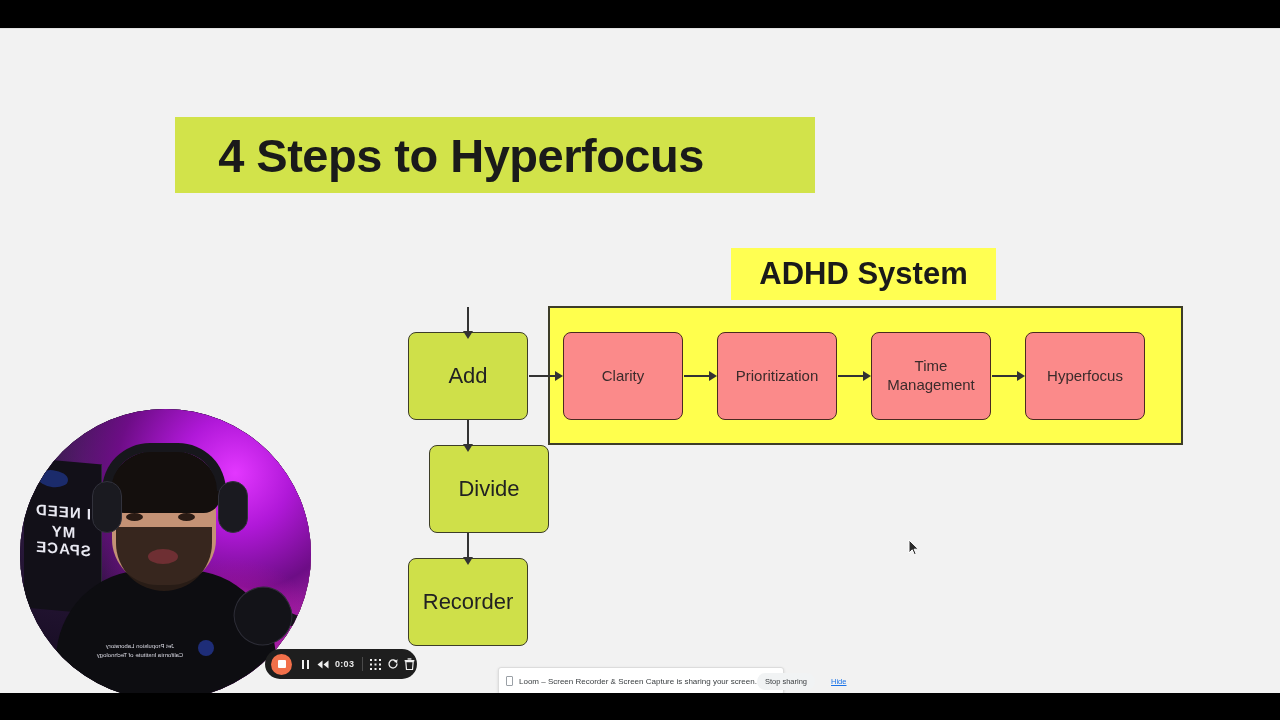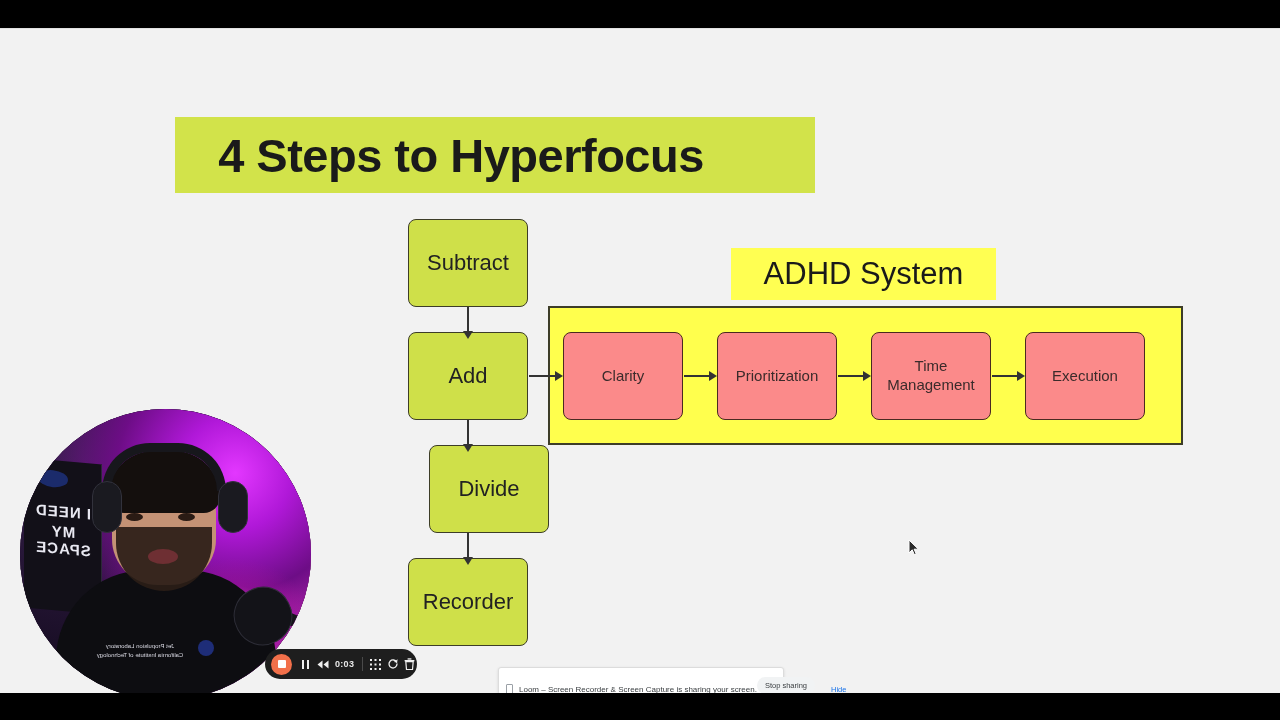--- a/index.html
+++ b/index.html
@@ -80,21 +80,21 @@
   #adhd-text {
     position: absolute;
     left: 731px;
     top: 219px;
     width: 265px;
     height: 52px;
     display: flex;
     align-items: center;
     justify-content: center;
     font-size: 31px;
-    font-weight: normal;
+    font-weight: bold;
     color: #1a1a1a;
     white-space: nowrap;
   }
 
   
   .flow-box {
     position: absolute;
     width: 120px;
     height: 88px;
     background: #cfe049;
@@ -453,21 +453,21 @@
   #share-bar {
     position: absolute;
     left: 498px;
     top: 667px;
     width: 286px;
     height: 28px;
     background: #ffffff;
     border: 1px solid #dcdcdc;
     border-radius: 3px;
     display: flex;
-    align-items: flex-end;
+    align-items: center;
     padding: 0 7px;
     z-index: 35;
     box-shadow: 0 1px 3px rgba(0,0,0,0.12);
   }
   #share-bar .sb-ico {
     width: 7px;
     height: 10px;
     border: 1px solid #9aa0a6;
     border-radius: 1px;
     margin-right: 6px;
@@ -509,38 +509,37 @@
   <div id="canvas">
 
     <div id="title-highlight"></div>
     <div id="title-text">4 Steps to Hyperfocus</div>
 
     <div id="adhd-highlight"></div>
     <div id="adhd-text">ADHD System</div>
 
     <div id="adhd-container"></div>
 
-    <div class="flow-box" id="box-subtract">Subtract</div>
     <div class="flow-box" id="box-add">Add</div>
     <div class="flow-box" id="box-divide">Divide</div>
     <div class="flow-box" id="box-multiply">Recorder</div>
 
     <div class="v-arrow" id="varr-1"></div>
     <div class="v-arrow" id="varr-2"></div>
     <div class="v-arrow" id="varr-3"></div>
 
     <div class="h-arrow" id="harr-0"></div>
     <div class="h-arrow" id="harr-1"></div>
     <div class="h-arrow" id="harr-2"></div>
     <div class="h-arrow" id="harr-3"></div>
 
     <div class="sys-box" id="sys-clarity">Clarity</div>
     <div class="sys-box" id="sys-priority">Prioritization</div>
     <div class="sys-box" id="sys-time">Time Management</div>
-    <div class="sys-box" id="sys-execution">Execution</div>
+    <div class="sys-box" id="sys-execution">Hyperfocus</div>
 
     <svg id="cursor" viewBox="0 0 12 18">
       <path d="M1 1 L1 14 L4.2 10.8 L6.3 15.6 L8.2 14.8 L6.1 10.2 L10.4 10.2 Z" fill="#2b2b2b" stroke="#ffffff" stroke-width="1"></path>
     </svg>
 
   </div>
 
   <div id="webcam">
     <div class="cam-bg"></div>
     <div class="cam-glow"></div>

